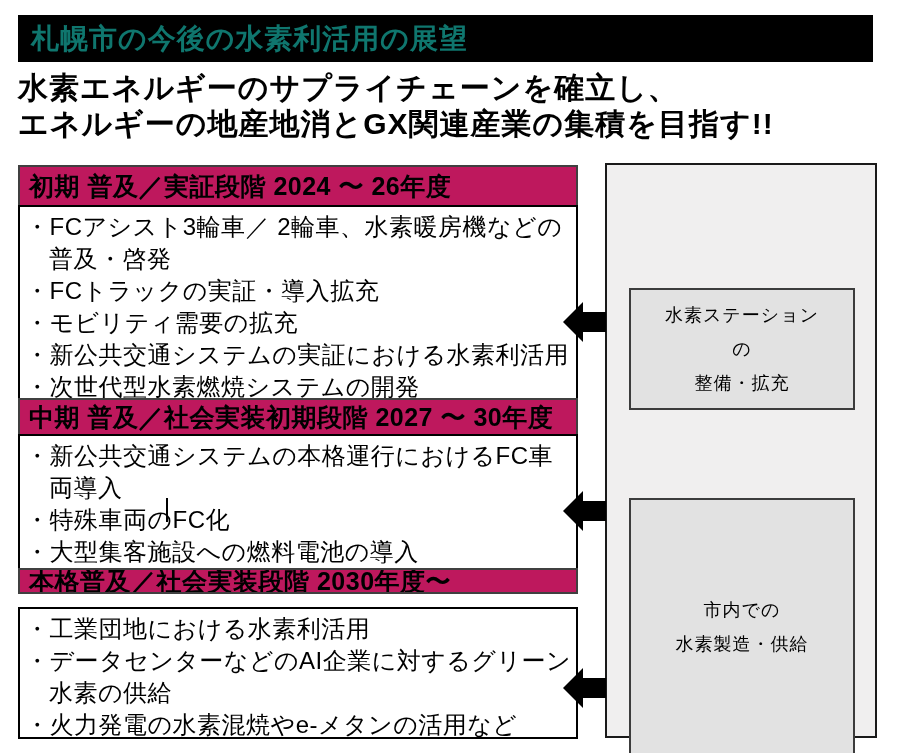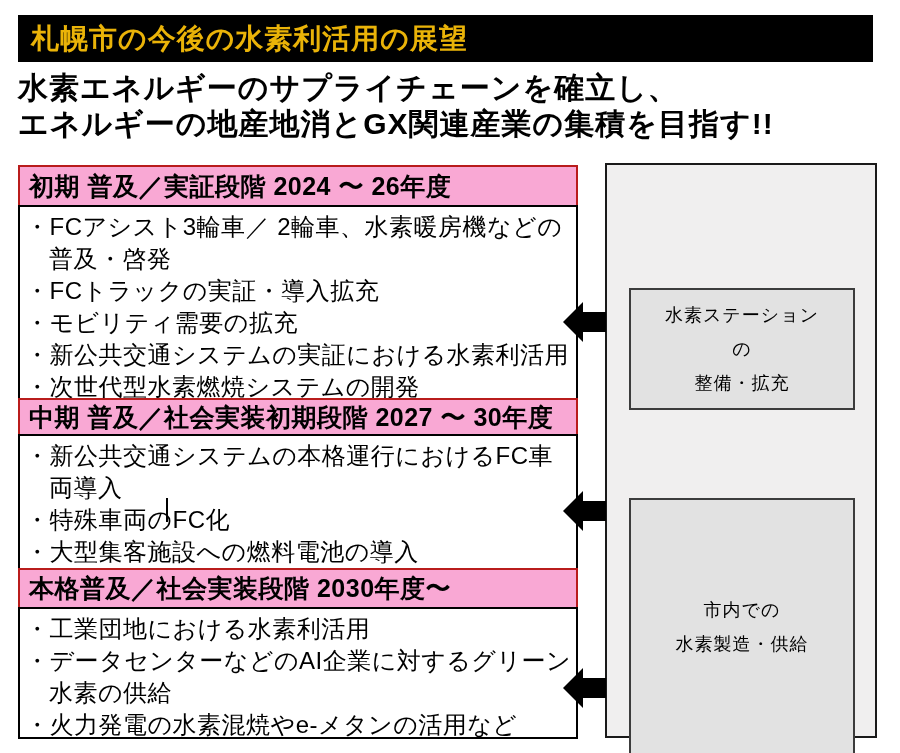--- a/index.html
+++ b/index.html
@@ -13,21 +13,21 @@
     height: 753px;
     background: #ffffff;
     overflow: hidden;
   }
   
   .title-bar {
     position: absolute;
     left: 18px; top: 15px;
     width: 855px; height: 47px;
     background: #000000;
-    color: #eab308;
+    color: #0f766e;
     font-size: 28px;
     font-weight: bold;
     line-height: 47px;
     padding-left: 13px;
     box-sizing: border-box;
     letter-spacing: 1px;
   }
   
   .subtitle {
     position: absolute;
@@ -37,22 +37,22 @@
     font-weight: bold;
     line-height: 36px;
     letter-spacing: 1px;
   }
   .subtitle div { white-space: nowrap; }
   
   .phase-header {
     position: absolute;
     left: 18px;
     width: 560px;
-    background: #f9a8d4;
-    border: 2px solid #b91c1c;
+    background: #be185d;
+    border: 2px solid #404040;
     box-sizing: border-box;
     font-size: 25px;
     font-weight: bold;
     padding-left: 9px;
     letter-spacing: 0.5px;
     display: flex;
     align-items: center;
     white-space: nowrap;
     overflow: hidden;
   }
@@ -157,21 +157,21 @@
     <div class="bullet">・次世代型水素燃焼システムの開発</div>
   </div>
 
   <div class="phase-header" style="top:398px; height:38px;">中期 普及／社会実装初期段階 2027 〜 30年度</div>
   <div class="phase-body" style="top:434px; height:136px;">
     <div class="bullet">・新公共交通システムの本格運行におけるFC車両導入</div>
     <div class="bullet">・特殊車両のFC化</div>
     <div class="bullet">・大型集客施設への燃料電池の導入</div>
   </div>
 
-  <div class="phase-header" style="top:568px; height:41px;">本格普及／社会実装段階 2030年度〜</div>
+  <div class="phase-header" style="top:568px; height:26px;">本格普及／社会実装段階 2030年度〜</div>
   <div class="phase-body" style="top:607px; height:132px;">
     <div class="bullet">・工業団地における水素利活用</div>
     <div class="bullet">・データセンターなどのAI企業に対するグリーン水素の供給</div>
     <div class="bullet">・火力発電の水素混焼やe-メタンの活用など</div>
   </div>
 
   <div class="text-cursor"></div>
 
   <div class="supply-panel">
     <div class="supply-box station-box">

